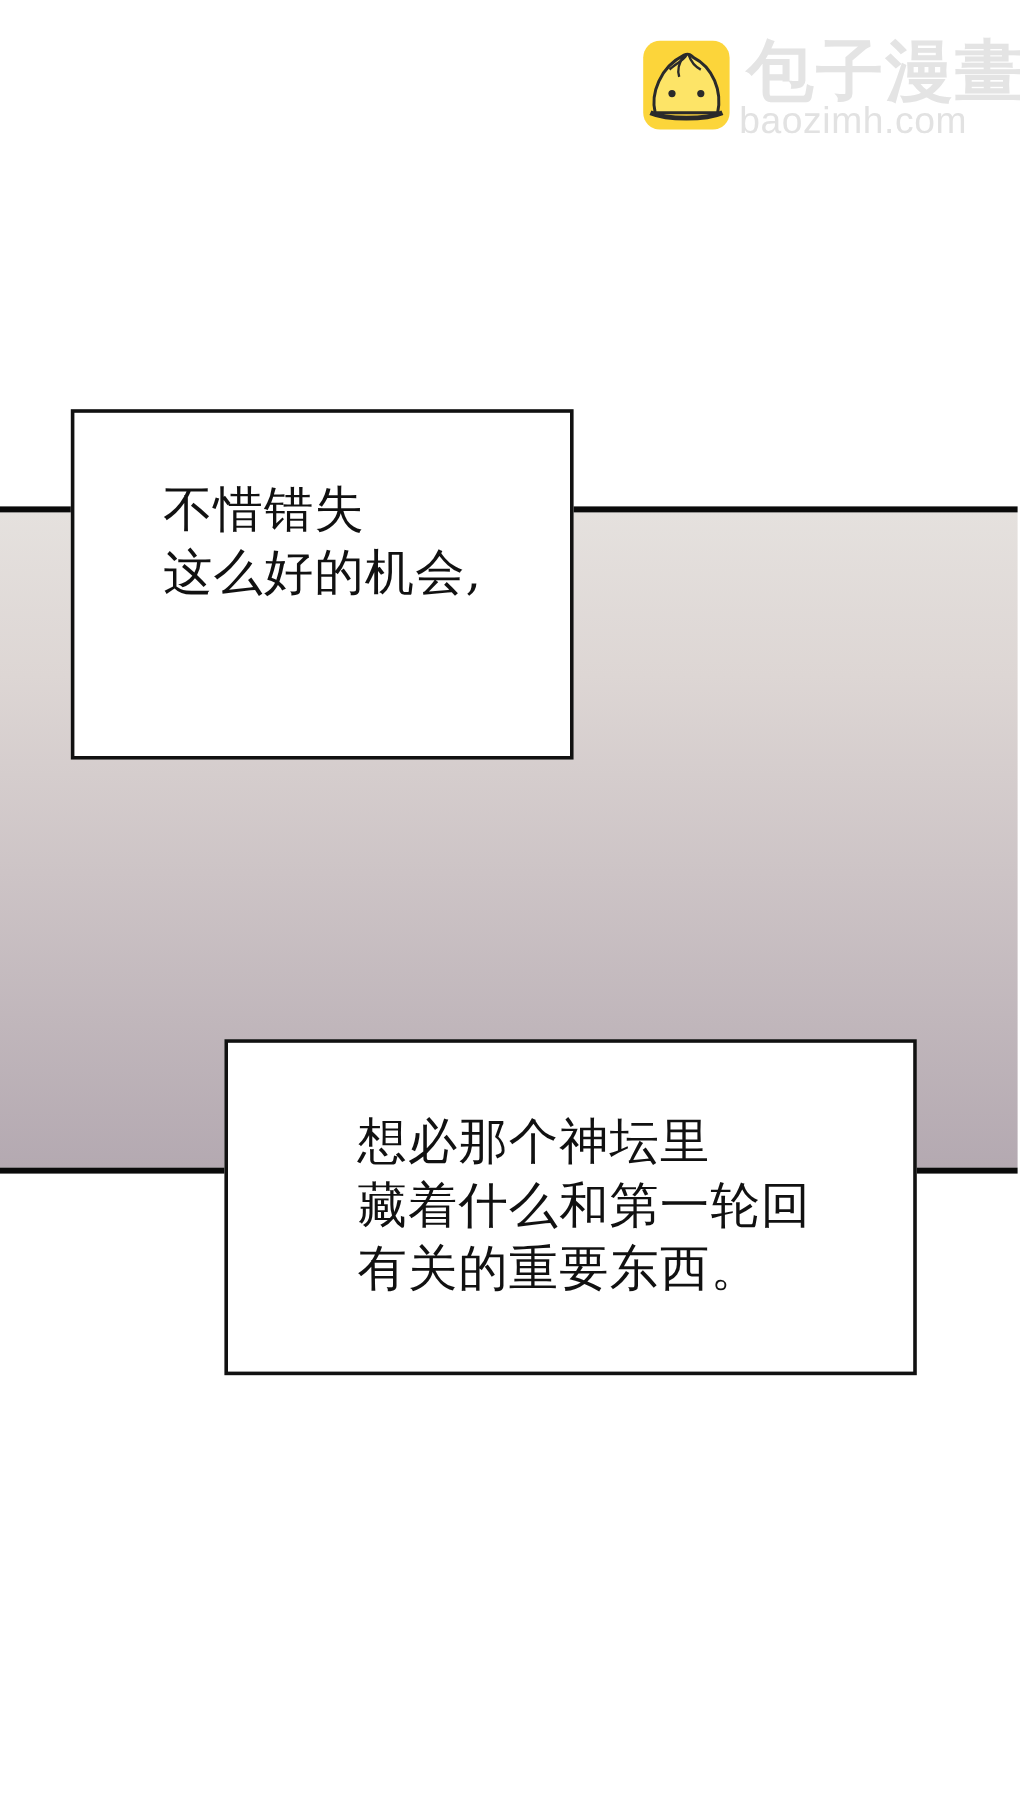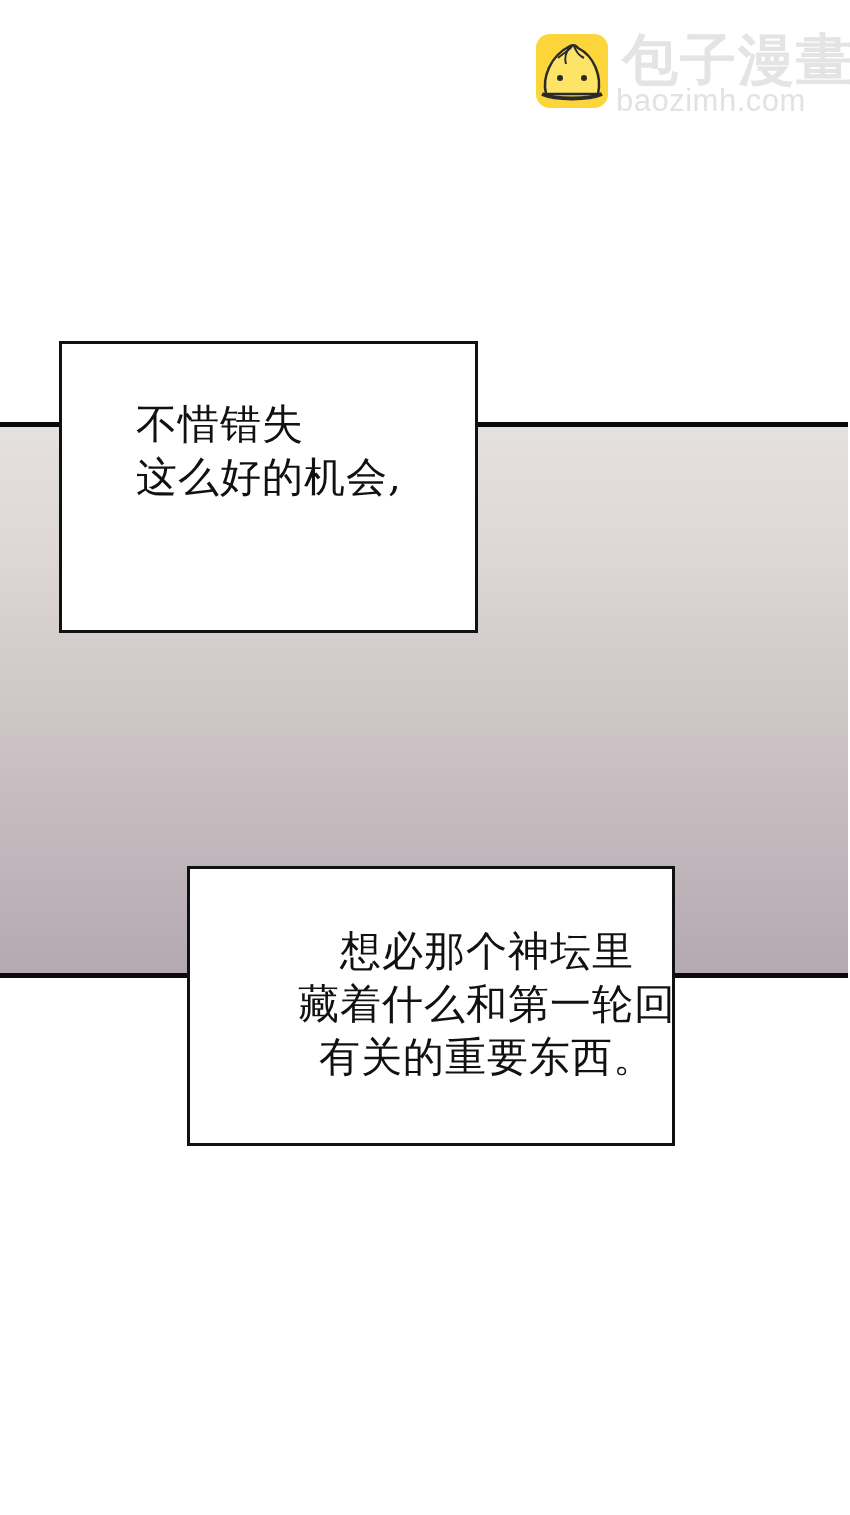--- a/index.html
+++ b/index.html
@@ -74,23 +74,22 @@
     }
     .caption-1 {
       left: 59px;
       top: 341px;
       width: 419px;
       height: 292px;
     }
     .caption-2 {
       left: 187px;
       top: 866px;
-      width: 488px;
+      width: 577px;
       height: 280px;
-      text-align: center;
     }
     .caption-text {
       position: absolute;
       color: #111111;
       font-size: 41px;
       line-height: 53px;
       white-space: pre;
       letter-spacing: 1px;
     }
     .caption-1 .caption-text {

